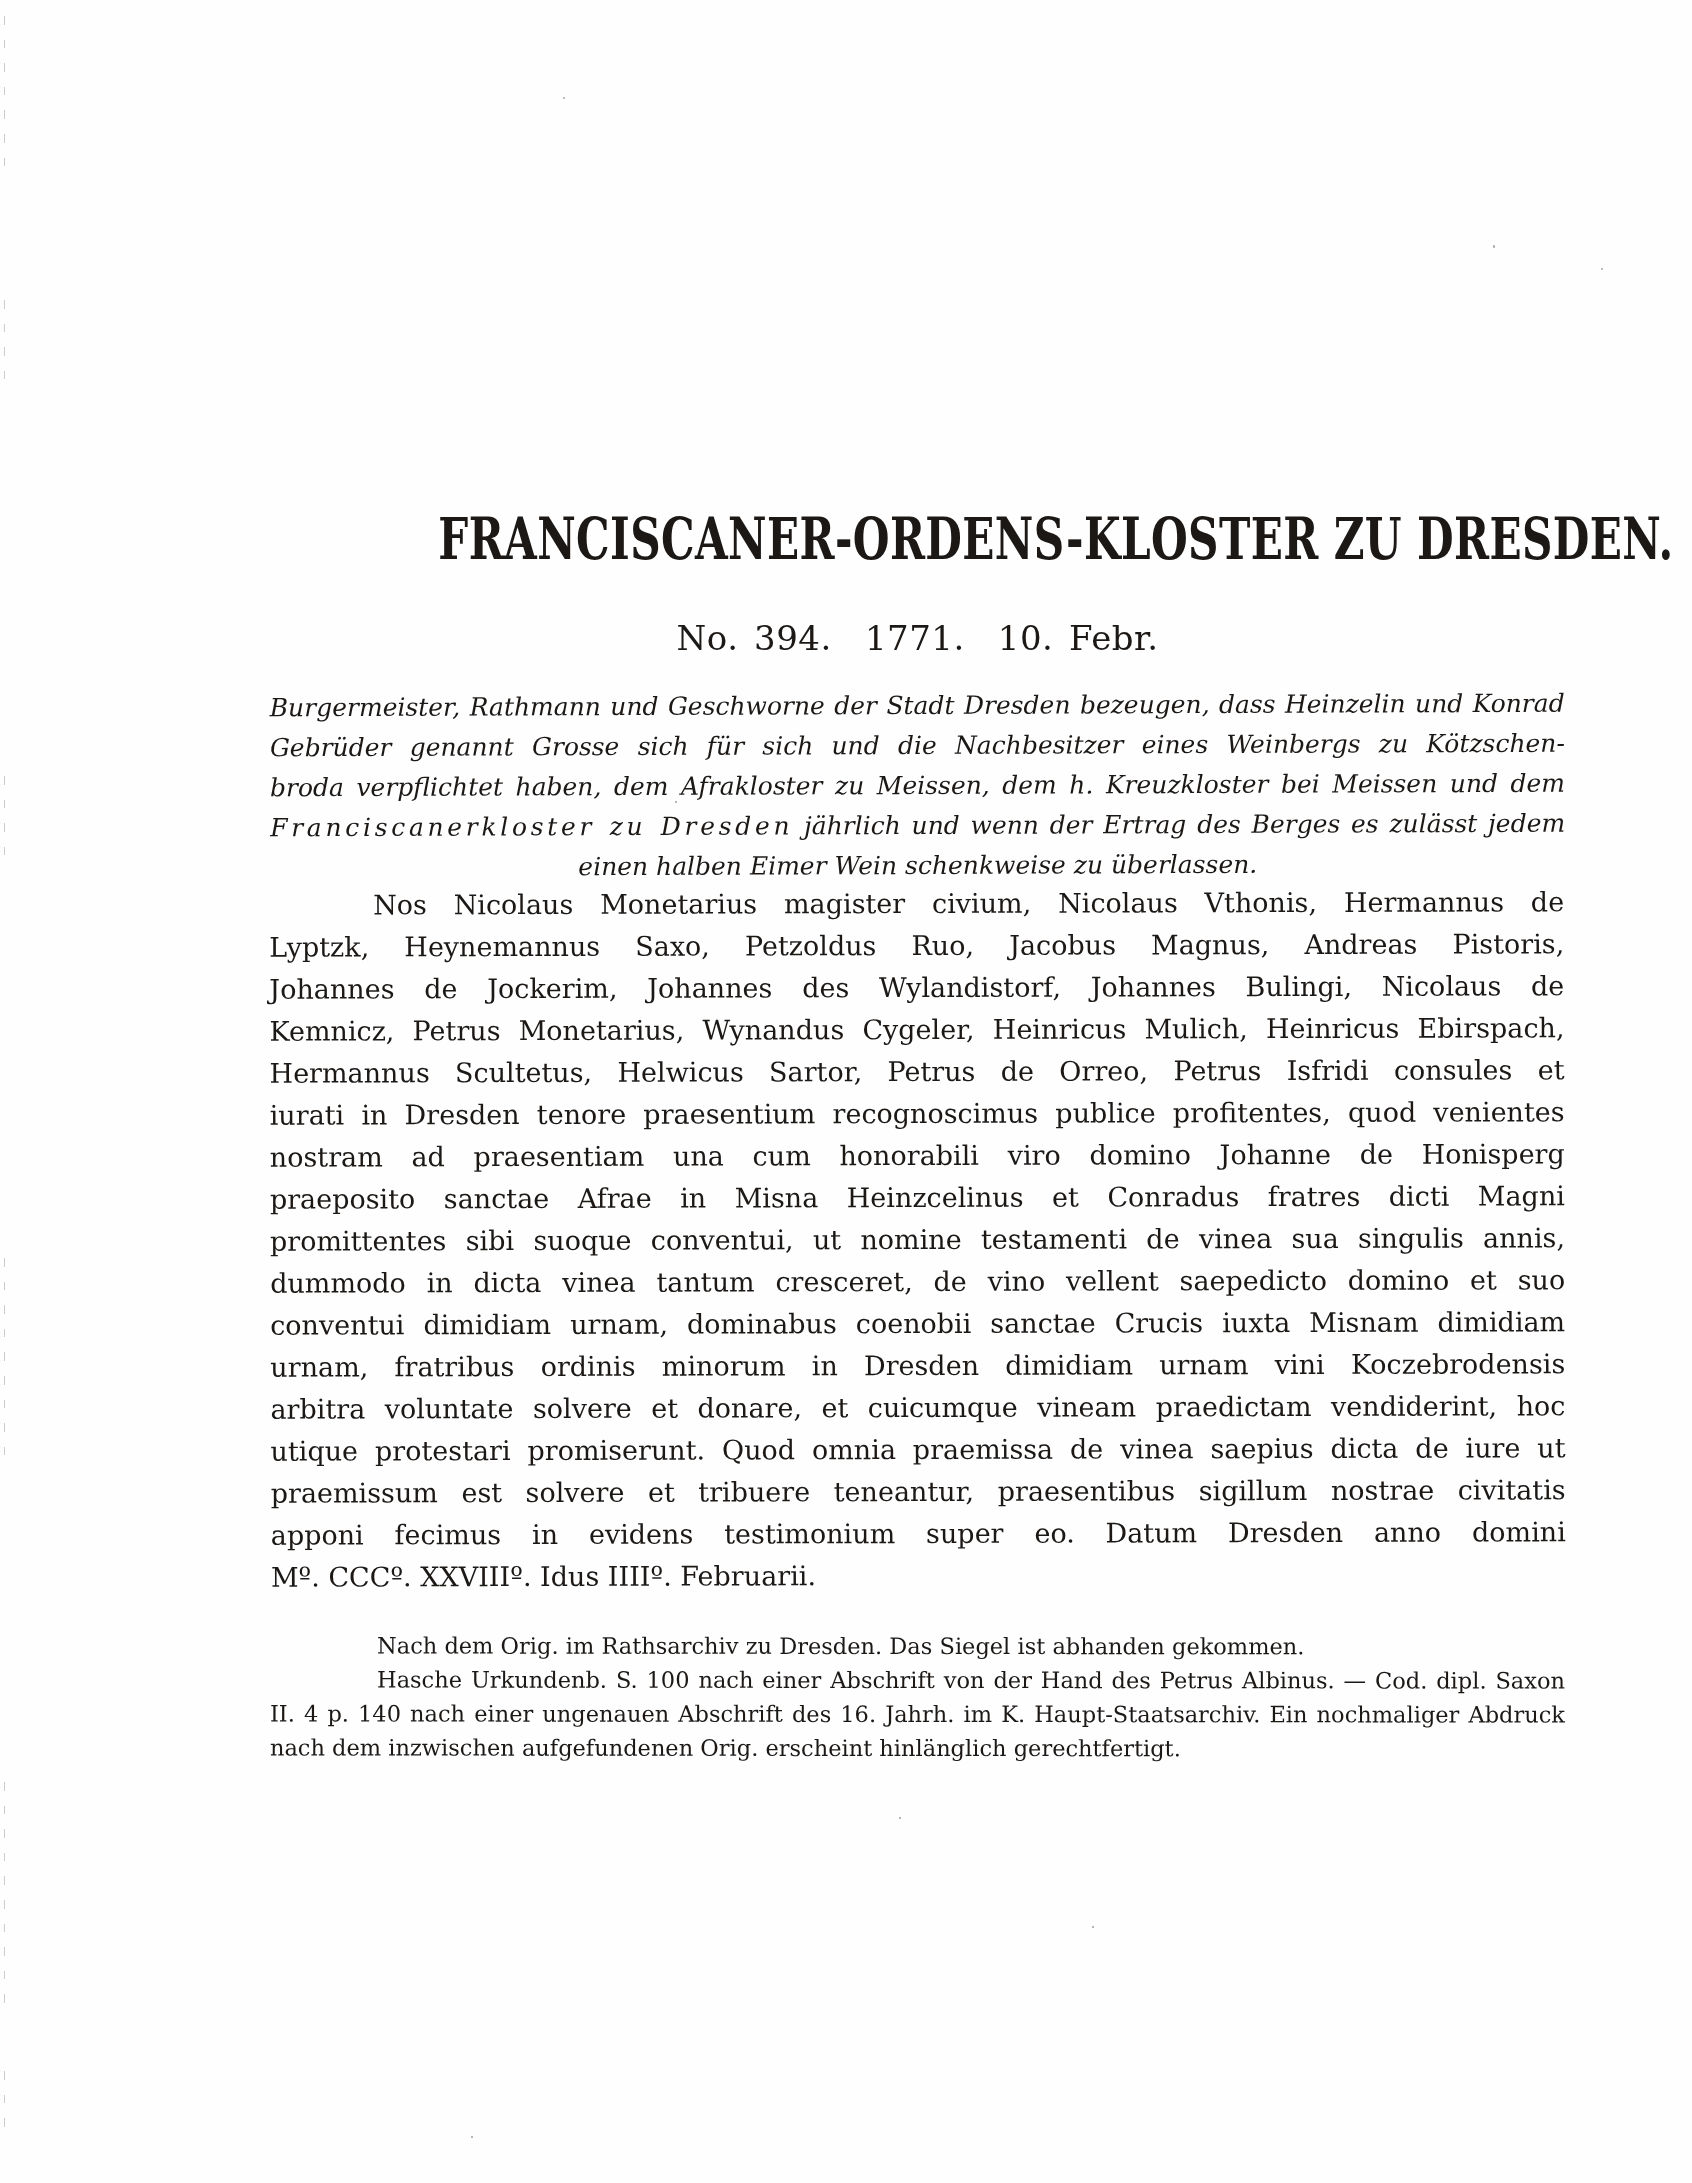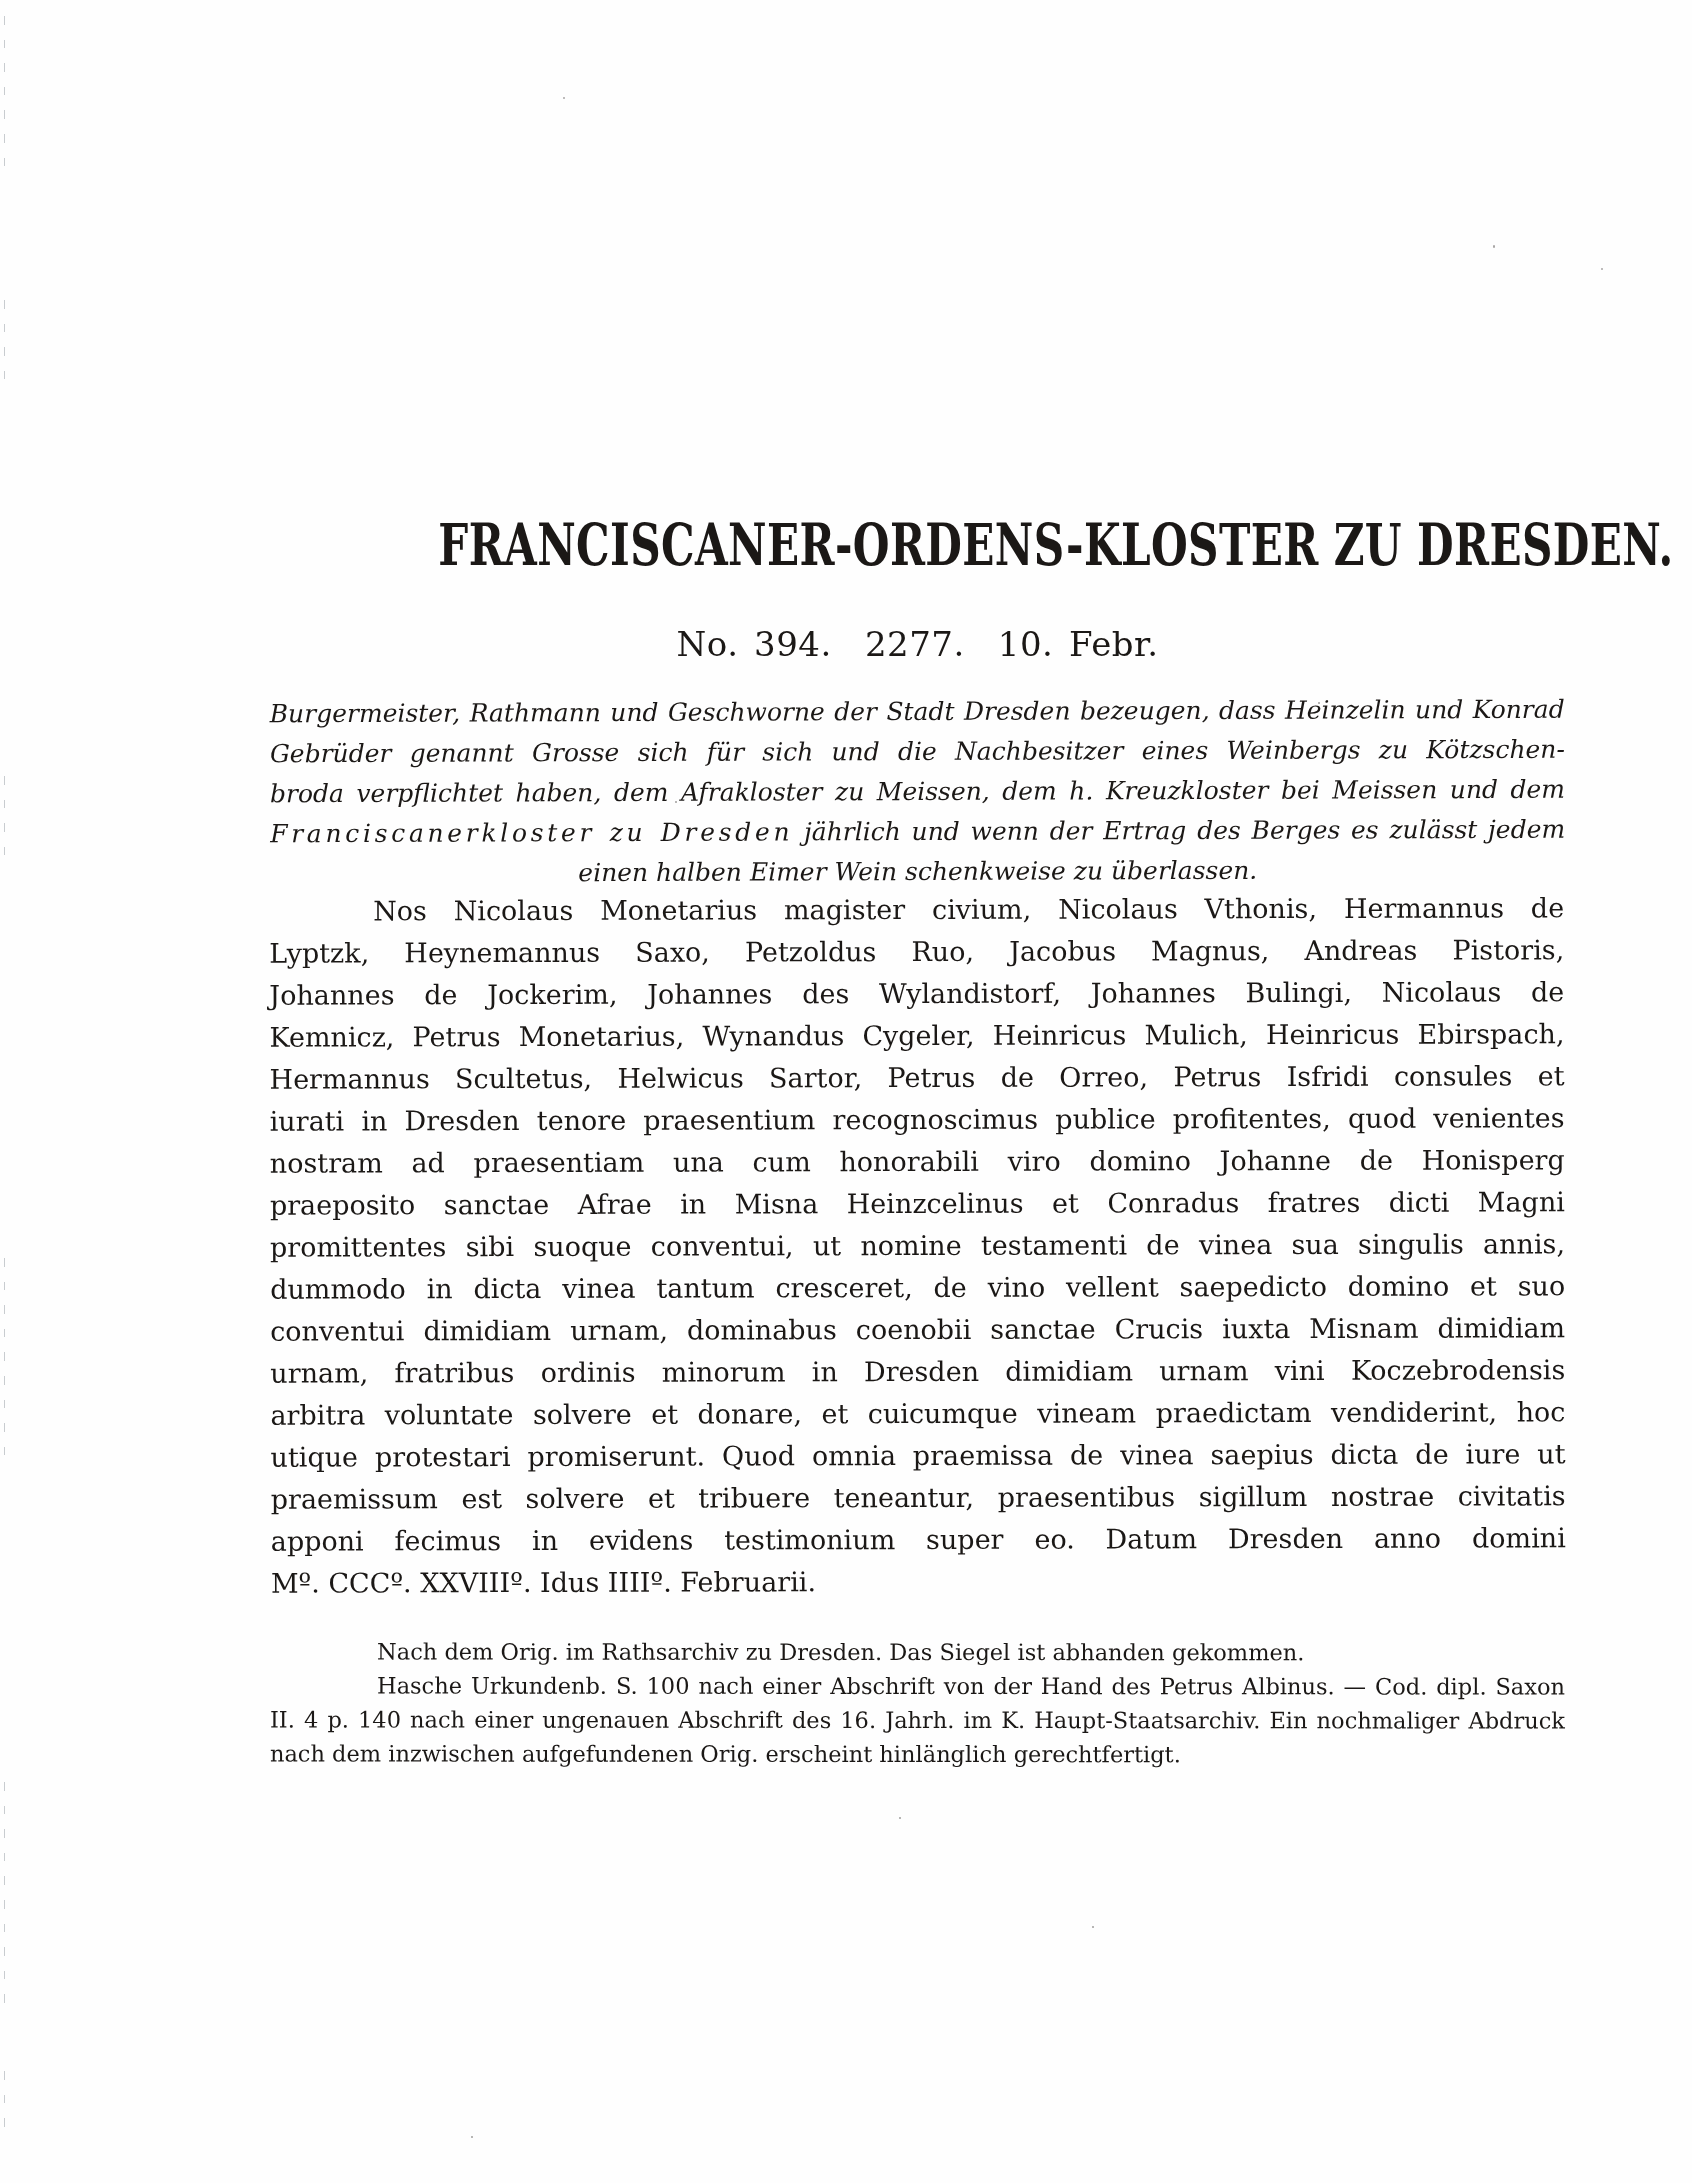--- a/index.html
+++ b/index.html
@@ -19,21 +19,20 @@
     position: absolute;
     inset: 0;
     background: #fefefe;
   }
   .content {
     position: absolute;
     left: 270px;
     top: 0;
     width: 1295px;
     height: 2066px;
-    margin-top: 6px;
   }
   .doc-title {
     position: absolute;
     top: 507px;
     left: 0;
     width: 100%;
     margin: 0;
     text-align: center;
     font-size: 57px;
     line-height: 64px;
@@ -131,21 +130,21 @@
 </style>
 </head>
 <body>
 
 <div class="page">
 
   <div class="content">
 
     <h1 class="doc-title">FRANCISCANER-ORDENS-KLOSTER ZU DRESDEN.</h1>
 
-    <div class="num-line">No. 394.  2277.  10. Febr.</div>
+    <div class="num-line">No. 394.  1771.  10. Febr.</div>
 
     <div class="summary">
       <div class="s-line just">Burgermeister, Rathmann und Geschworne der Stadt Dresden bezeugen, dass Heinzelin und Konrad</div>
       <div class="s-line just">Gebrüder genannt Grosse sich für sich und die Nachbesitzer eines Weinbergs zu Kötzschen-</div>
       <div class="s-line just">broda verpflichtet haben, dem Afrakloster zu Meissen, dem h. Kreuzkloster bei Meissen und dem</div>
       <div class="s-line just"><span class="sperr">Franciscanerkloster zu Dresden</span><span> jährlich und wenn der Ertrag des Berges es zulässt jedem</span></div>
       <div class="s-line center">einen halben Eimer Wein schenkweise zu überlassen.</div>
     </div>
 
     <div class="charter">

